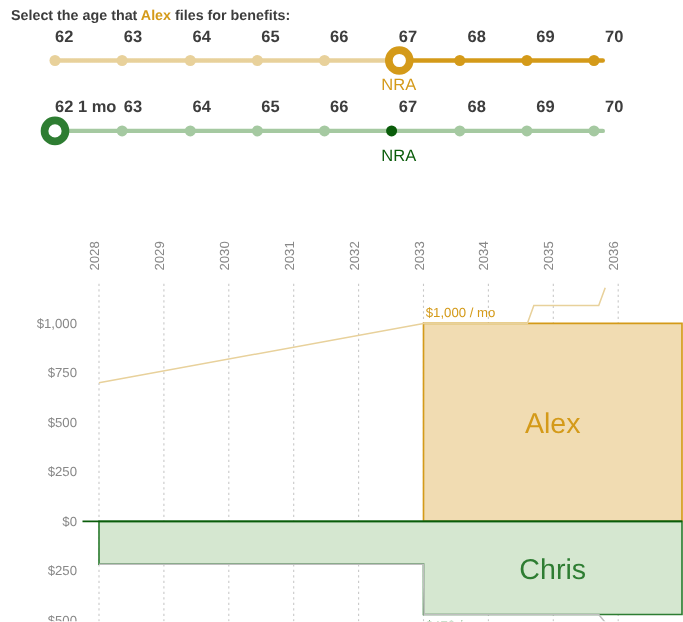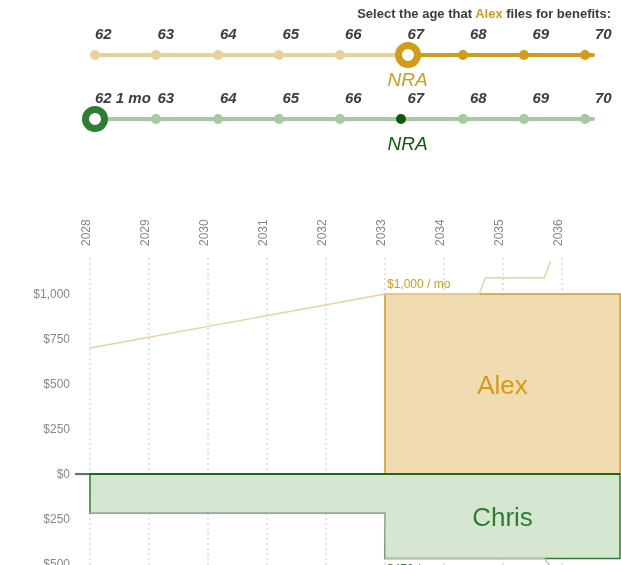--- a/index.html
+++ b/index.html
@@ -19,31 +19,30 @@
     font-size: 13px;
     color: var(--text);
     width: 621px;
     height: 565px;
     position: relative;
     background: #fff;
     overflow: hidden;
   }
 
   
-  .slider-section { padding: 6px 10px 0 10px; text-align: right; }
+  .slider-section { padding: 6px 10px 0 10px; }
   .slider-label { font-weight: bold; margin: 0 0 4px 0; }
   .slider-label .name-alex { color: var(--alex); }
   .slider-label .name-chris { color: var(--chris); }
 
   .slider {
     position: relative;
-    margin-left: 85px;
+    margin-left: 40px;
     width: 500px;
     height: 64px;
-    font-style: italic;
   }
   .tick-labels {
     display: flex;
     justify-content: space-between;
     font-size: 15px;
     font-weight: bold;
   }
   .tick-labels span { width: 0; white-space: nowrap; transform: translateX(-50%); }
   .track {
     position: absolute;
@@ -76,21 +75,21 @@
     border: 7px solid;
     background: #fff;
     transform: translateX(-50%);
     cursor: grab;
   }
   .alex .handle { border-color: var(--alex); left: 62.5%; }
   .chris .handle { border-color: var(--chris); left: 0%; }
   .nra-label {
     position: absolute;
     top: 44px;
-    font-size: 19px;
+    font-size: 15px;
     transform: translateX(-50%);
     left: 62.5%;
   }
   .alex .nra-label { color: var(--alex); }
   .chris .nra-label { color: #0a5c0a; }
 
   
   .chris .tick-labels span.first { transform: translateX(-20%); font-size: 15px; }
 
   

